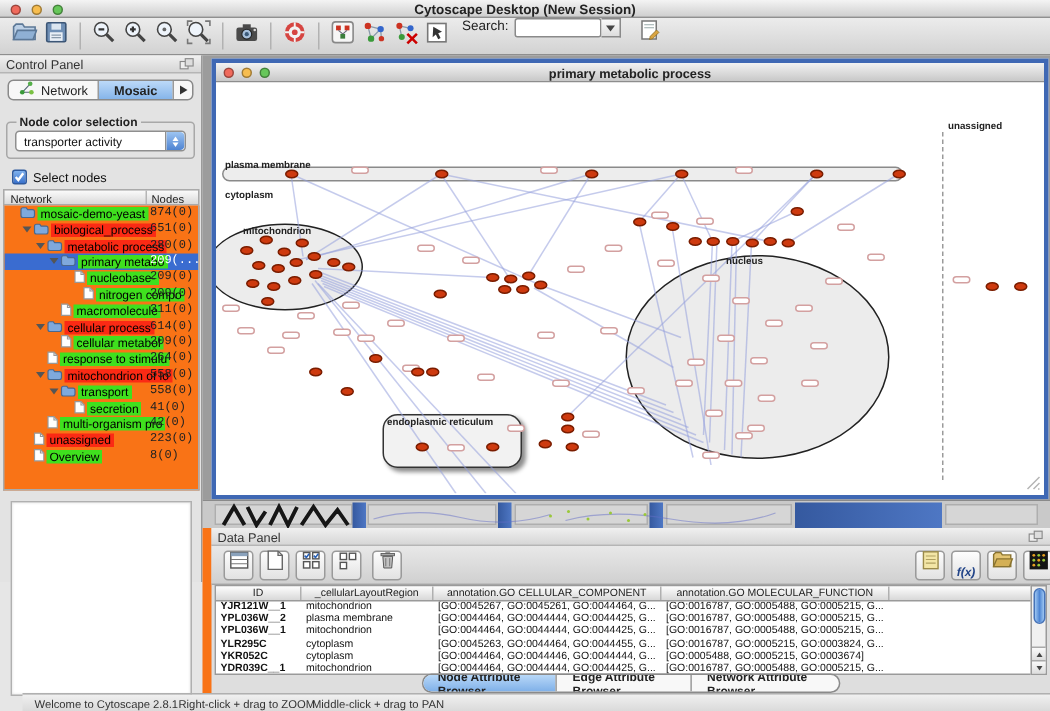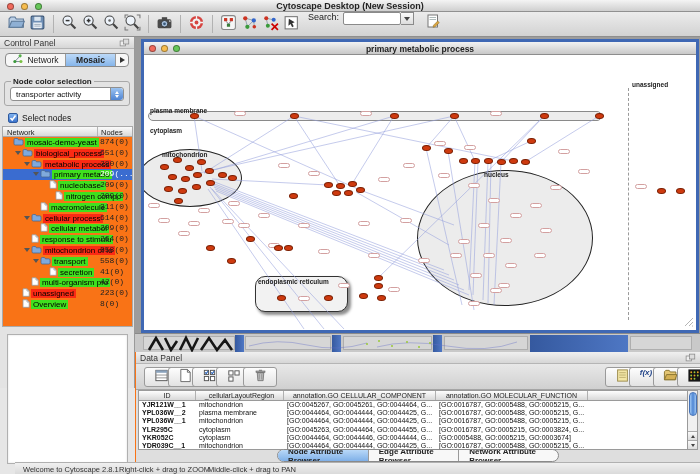--- a/index.html
+++ b/index.html
@@ -105,25 +105,25 @@
   .pill { position:absolute; width:12px; height:5px; background:#fff; border:1px solid #d3a0a0; border-radius:3px; z-index:3; }
   .nnode { position:absolute; width:9px; height:6px; background:#ce3a0f; border:1px solid #7a1d00; border-radius:50%; z-index:4; }
   .canvas-grip { position:absolute; right:2px; bottom:2px; z-index:6; }
 
   .behind-strip { position:absolute; left:0; top:296px; width:565px; height:19px; background:#c9c9c9;
     border-top:1px solid #8a8a8a; overflow:hidden; }
   .bs-gray { position:absolute; top:2px; height:14px; background:#d6d6d6; border:1px solid #aeaeae; }
   .bs-blue { position:absolute; top:1px; height:17px; background:linear-gradient(90deg,#35599f,#4e77c4); }
 
   
-  .data-panel { position:absolute; left:135px; top:352px; width:565px; height:110px; background:#dedede; border-left:1px solid #f97316; }
+  .data-panel { position:absolute; left:135px; top:352px; width:565px; height:110px; background:#dedede; border-left:6px solid #f97316; }
   .dp-toolbar { position:absolute; left:0; top:12px; width:565px; height:26px;
     background:linear-gradient(#e8e8e8,#d0d0d0); border-bottom:1px solid #a5a5a5; }
-  .dp-btn { position:absolute; top:3px; width:34px; height:20px; background:linear-gradient(#fdfdfd,#e2e2e2);
-    border:1px solid #9a9a9a; border-radius:3px; display:flex; align-items:flex-start; justify-content:center; }
+  .dp-btn { position:absolute; top:3px; width:20px; height:20px; background:linear-gradient(#fdfdfd,#e2e2e2);
+    border:1px solid #9a9a9a; border-radius:3px; display:flex; align-items:flex-end; justify-content:center; }
 
   .dtable { position:absolute; left:2px; top:38px; width:551px; height:60px; background:#fff; border:1px solid #9a9a9a; }
   .dt-head { display:flex; height:10px; background:linear-gradient(#fdfdfd,#d8d8d8); border-bottom:1px solid #9a9a9a;
     font-size:7px; color:#222; }
   .dt-head > div { border-right:1px solid #b0b0b0; text-align:center; overflow:hidden; white-space:nowrap; line-height:10px; }
   .dt-row { display:flex; height:8.2px; font-size:7px; color:#111; }
   .dt-row > div { overflow:hidden; white-space:nowrap; line-height:8.2px; padding-left:3px; }
   .dt-row .c0 { font-weight:bold; }
   .vscroll { position:absolute; right:2px; top:38px; width:11px; height:60px; background:#f0f0f0; border:1px solid #9a9a9a; }
   .vthumb { position:absolute; left:0.5px; top:1px; width:8px; height:24px; border-radius:4px;

